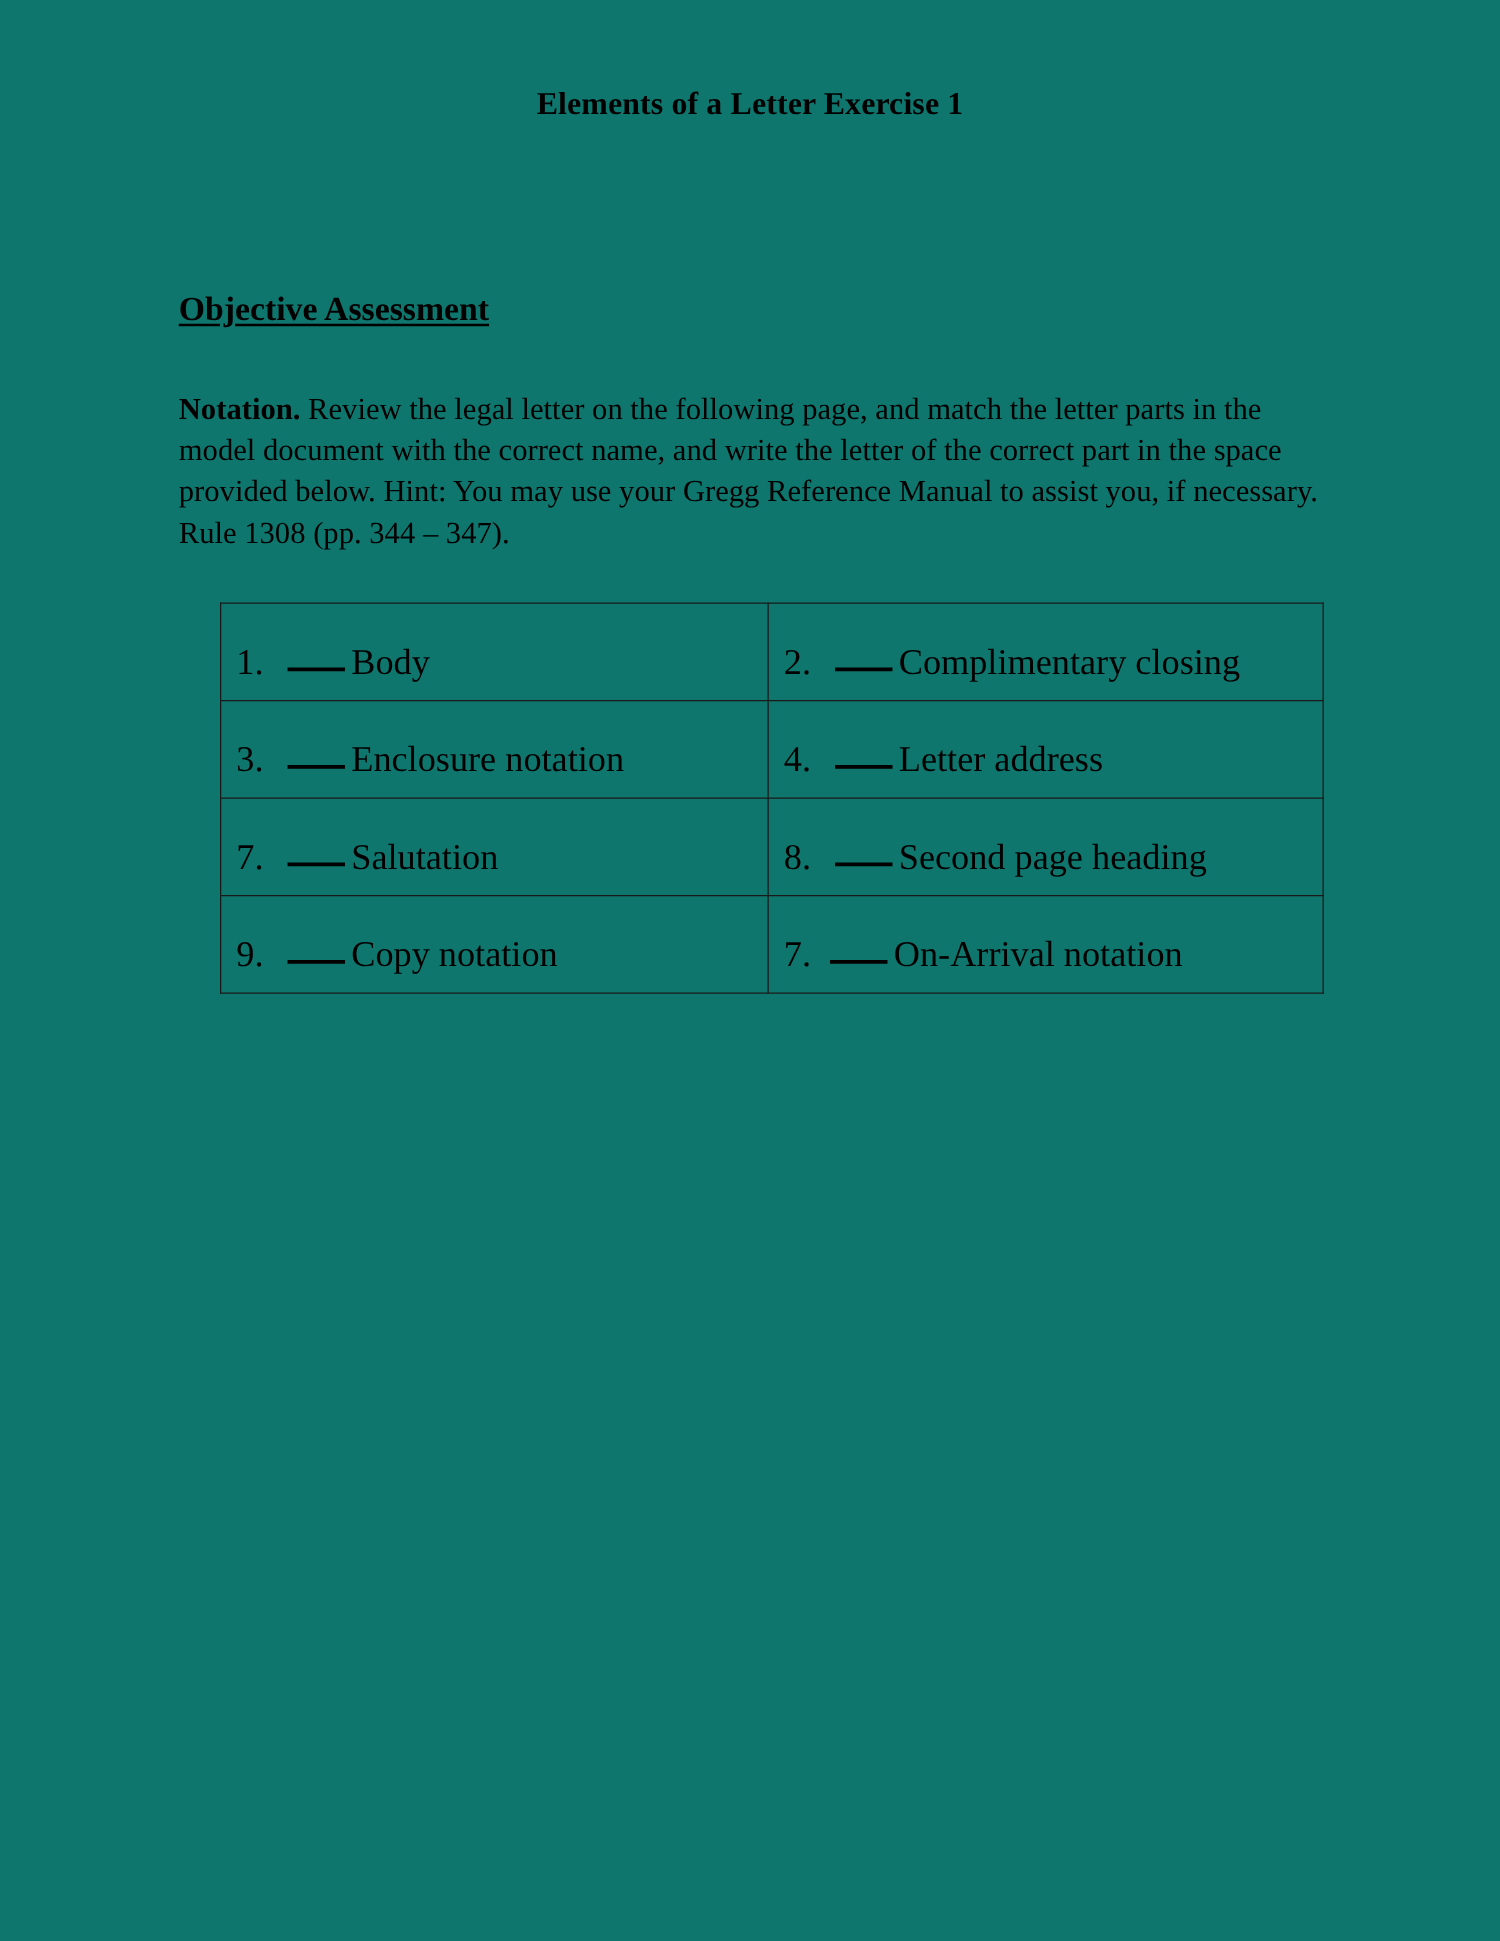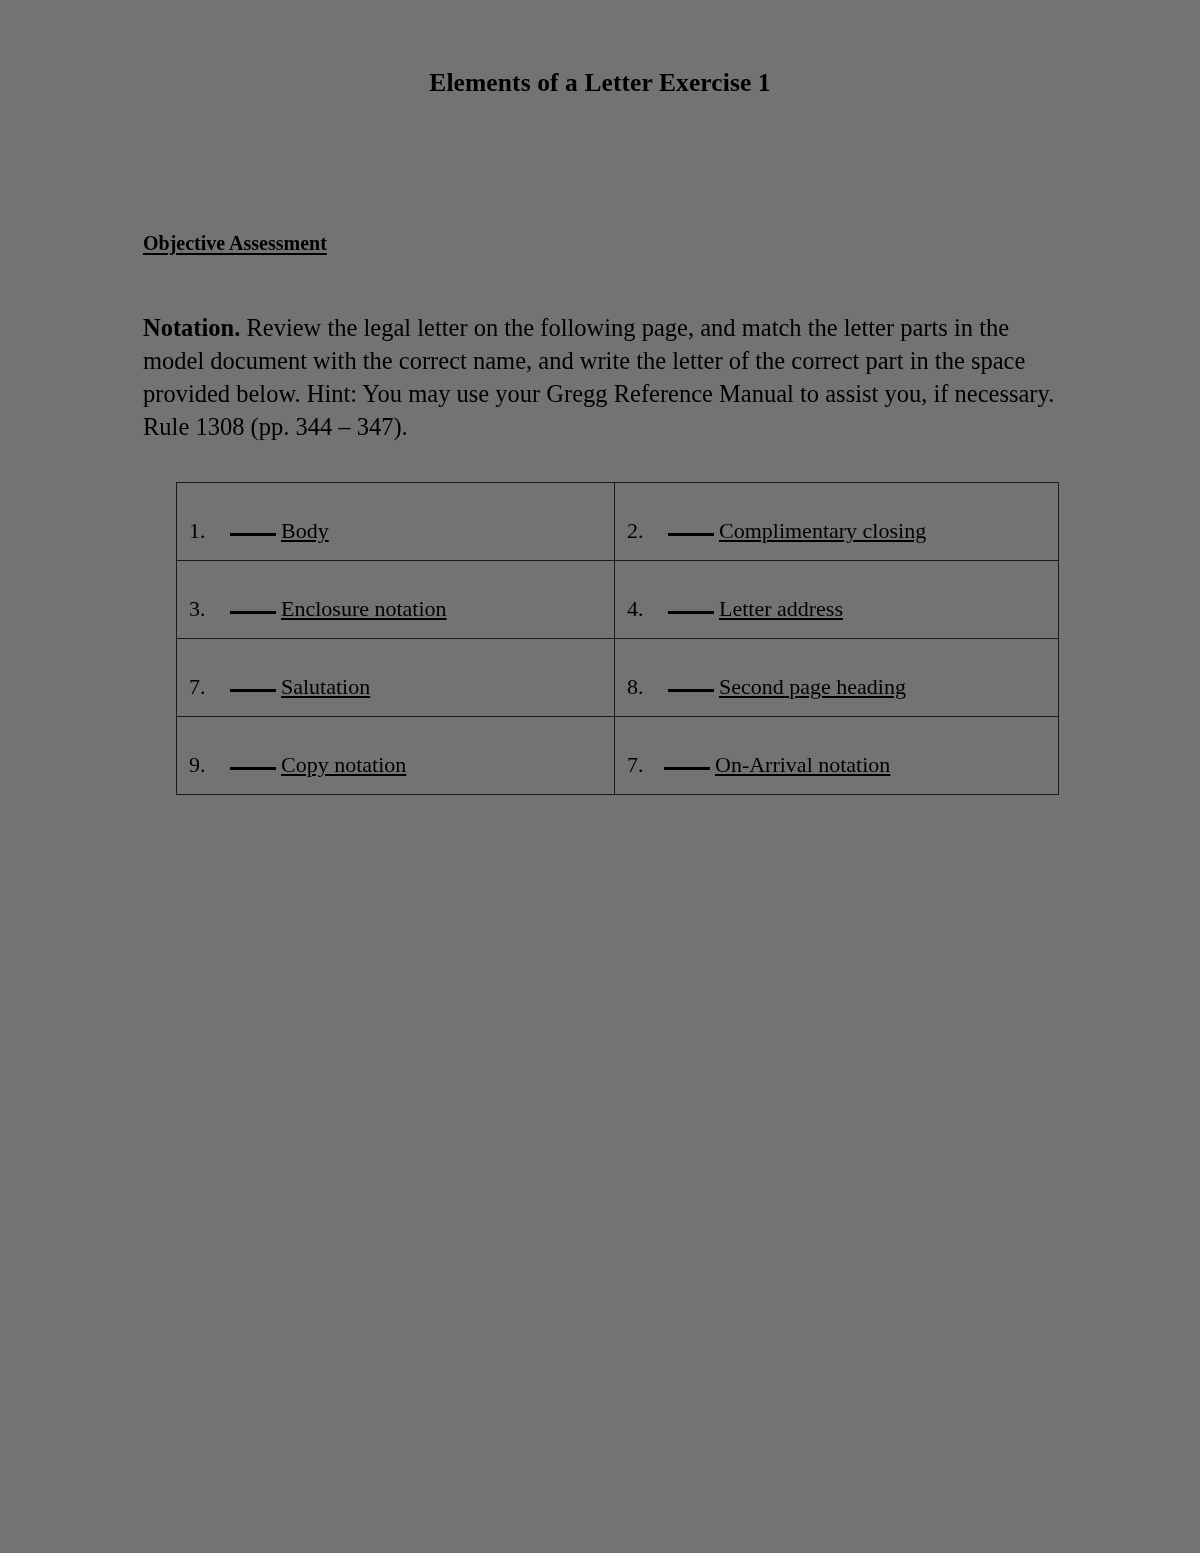--- a/index.html
+++ b/index.html
@@ -9,21 +9,21 @@
     background: #ffffff;
   }
   body {
     font-family: "Liberation Serif", "DejaVu Serif", serif;
     color: #000000;
   }
   .page {
     position: relative;
     width: 1200px;
     height: 1553px;
-    background: #737373;
+    background: #0f766e;
     overflow: hidden;
     box-sizing: border-box;
   }
 
   
   .doc-title {
     position: absolute;
     left: 0;
     top: 68px;
     width: 1200px;
@@ -31,21 +31,21 @@
     font-size: 25.5px;
     font-weight: bold;
     letter-spacing: 0.1px;
   }
 
   
   .section-heading {
     position: absolute;
     left: 143px;
     top: 232px;
-    font-size: 20px;
+    font-size: 27px;
     font-weight: bold;
     text-decoration: underline;
     text-underline-offset: 3px;
   }
 
   
   .instructions {
     position: absolute;
     left: 143px;
     top: 286px;
@@ -76,24 +76,23 @@
     height: 78px;
     box-sizing: border-box;
   }
   .matching-table td.col-left { width: 438px; }
   .matching-table td.col-right { width: 444px; }
   .matching-table tr.row-last td { height: 82px; }
 
   .cell-inner {
     position: relative;
     padding: 32px 0 0 12px;
-    font-size: 22px;
+    font-size: 29px;
     line-height: 31px;
     white-space: nowrap;
-    text-decoration: underline;
   }
   .cell-inner.wrap { white-space: normal; }
 
   .item-num {
     display: inline-block;
     min-width: 24px;
   }
   .item-num.two-digit { min-width: 34px; }
 
   .gap {

